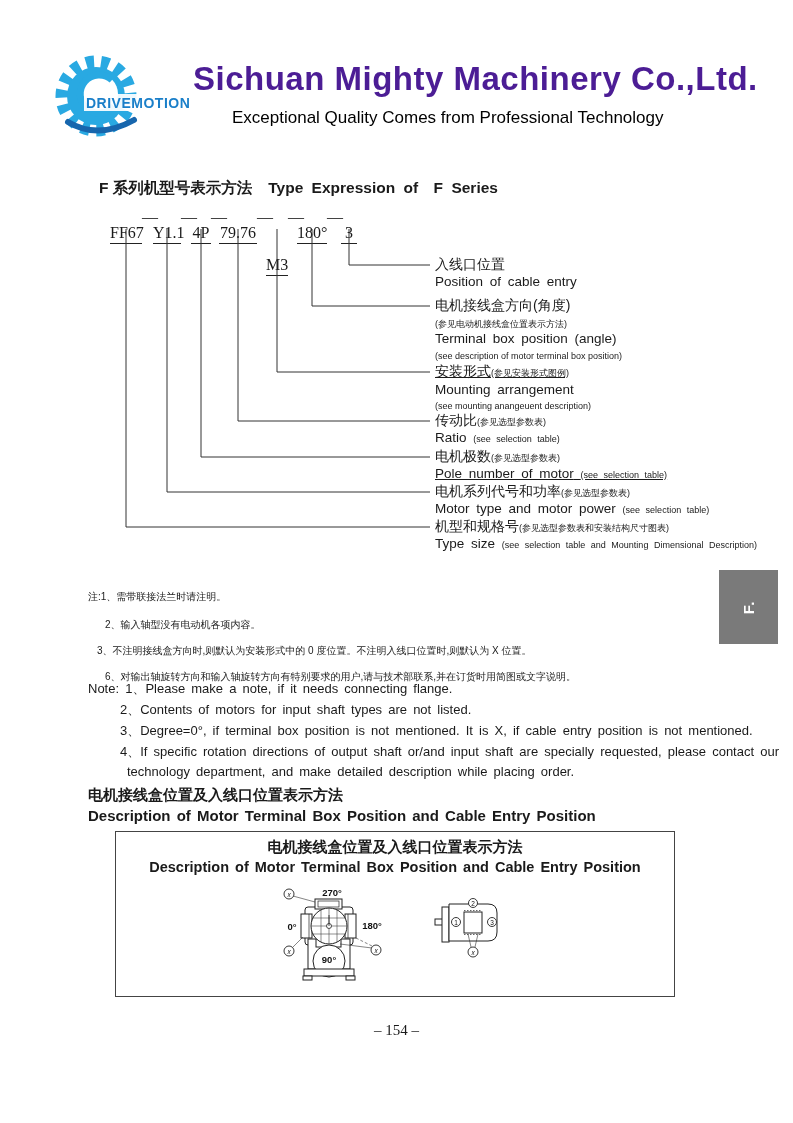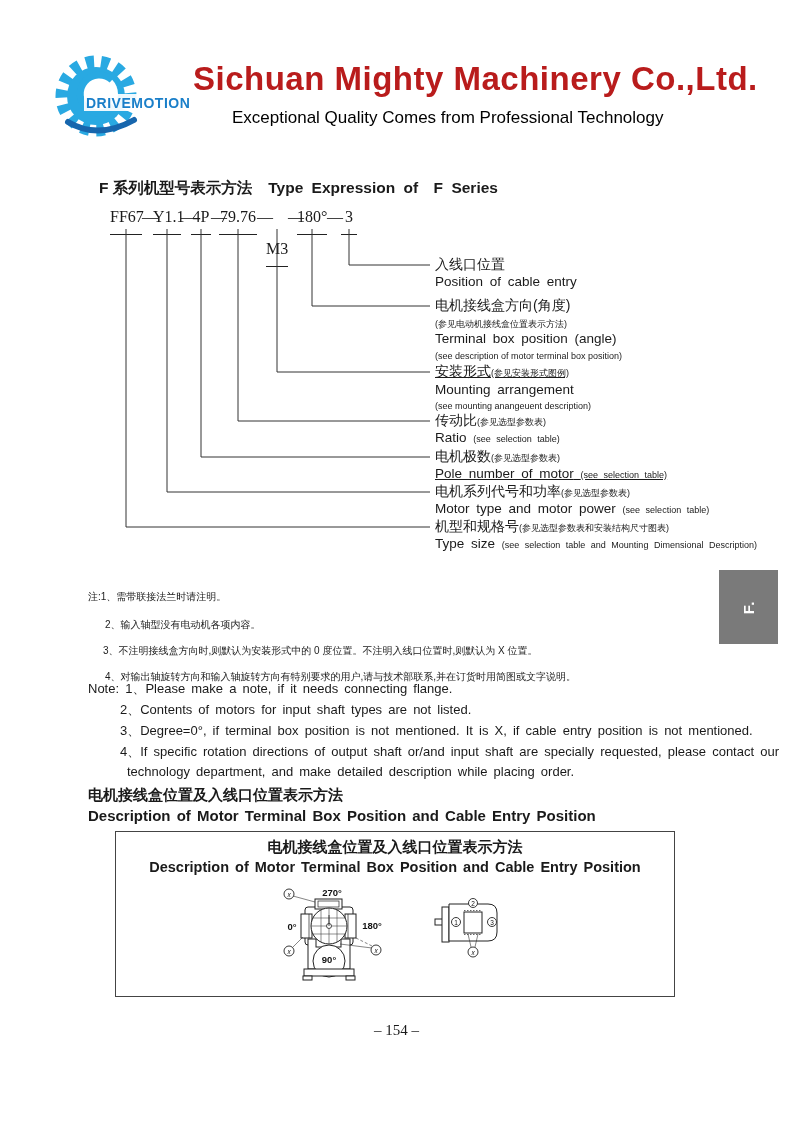--- a/index.html
+++ b/index.html
@@ -2,28 +2,28 @@
 <html><head>
 <meta charset="utf-8">
 <style>
   html,body{margin:0;padding:0;}
   body{
     width:793px;height:1123px;position:relative;background:#ffffff;overflow:hidden;
     font-family:"Liberation Sans", sans-serif;color:#1a1a1a;
   }
   .abs{position:absolute;}
   
-  .company{left:193px;top:60px;font-size:33px;font-weight:600;letter-spacing:.5px;color:#b91c1c;white-space:nowrap;}
+  .company{left:193px;top:60px;font-size:33px;font-weight:600;letter-spacing:.5px;color:#4c1d95;white-space:nowrap;}
   .tagline{left:232px;top:108px;font-size:17px;color:#000000;white-space:nowrap;}
   
   .page-title{left:99px;top:178px;font-size:15.5px;font-weight:bold;white-space:nowrap;}
   .page-title .en{margin-left:16px;word-spacing:4px;}
   
-  .seg{position:absolute;top:208px;font-family:"Liberation Serif", serif;font-size:16px;
-       text-align:center;border-bottom:1.2px solid #222;padding-bottom:8px;white-space:nowrap;}
+  .seg{position:absolute;top:224px;font-family:"Liberation Serif", serif;font-size:16px;
+       text-align:center;border-bottom:1.2px solid #222;padding-bottom:1px;white-space:nowrap;}
   .dash{position:absolute;top:208px;font-family:"Liberation Serif", serif;font-size:16px;text-align:center;}
   
   .lbl-cn{position:absolute;left:435px;font-size:14px;white-space:nowrap;}
   .lbl-en{position:absolute;left:435px;font-size:13.5px;word-spacing:3px;white-space:nowrap;}
   .sm{font-size:9px;}
   .sm-line{position:absolute;left:435px;font-size:9px;white-space:nowrap;color:#222;}
   
   .note-cn{position:absolute;font-size:10px;white-space:nowrap;}
   .note-en{position:absolute;font-size:13px;word-spacing:2.5px;white-space:nowrap;}
   
@@ -108,22 +108,22 @@
 <div class="lbl-en" style="top:466px;text-decoration:underline;"><span>Pole number of motor</span> <span class="sm">(see selection table)</span></div>
 
 <div class="lbl-cn" style="top:483px;"><span>电机系列代号和功率</span><span class="sm">(参见选型参数表)</span></div>
 <div class="lbl-en" style="top:501px;"><span>Motor type and motor power</span> <span class="sm">(see selection table)</span></div>
 
 <div class="lbl-cn" style="top:518px;"><span>机型和规格号</span><span class="sm">(参见选型参数表和安装结构尺寸图表)</span></div>
 <div class="lbl-en" style="top:536px;"><span>Type size</span> <span class="sm">(see selection table and Mounting Dimensional Description)</span></div>
 
 <div class="note-cn" style="left:88px;top:590px;">注:1、需带联接法兰时请注明。</div>
 <div class="note-cn" style="left:105px;top:618px;">2、输入轴型没有电动机各项内容。</div>
-<div class="note-cn" style="left:103px;top:644px;">3、不注明接线盒方向时,则默认为安装形式中的 0 度位置。不注明入线口位置时,则默认为 X 位置。</div>
-<div class="note-cn" style="left:105px;top:670px;">4、对输出轴旋转方向和输入轴旋转方向有特别要求的用户,请与技术部联系,并在订货时用简图或文字说明。</div>
+<div class="note-cn" style="left:97px;top:644px;">3、不注明接线盒方向时,则默认为安装形式中的 0 度位置。不注明入线口位置时,则默认为 X 位置。</div>
+<div class="note-cn" style="left:105px;top:670px;">6、对输出轴旋转方向和输入轴旋转方向有特别要求的用户,请与技术部联系,并在订货时用简图或文字说明。</div>
 <div class="note-en" style="left:88px;top:680px;">Note: 1、Please make a note, if it needs connecting flange.</div>
 <div class="note-en" style="left:120px;top:701px;">2、Contents of motors for input shaft types are not listed.</div>
 <div class="note-en" style="left:120px;top:722px;">3、Degree=0°, if terminal box position is not mentioned. It is X, if cable entry position is not mentioned.</div>
 <div class="note-en" style="left:120px;top:743px;">4、If specific rotation directions of output shaft or/and input shaft are specially requested, please contact our</div>
 <div class="note-en" style="left:127px;top:764px;">technology department, and make detailed description while placing order.</div>
 
 <div class="abs sec-cn">电机接线盒位置及入线口位置表示方法</div>
 <div class="abs sec-en">Description of Motor Terminal Box Position and Cable Entry Position</div>
 
 <div class="abs diagram-box"></div>

